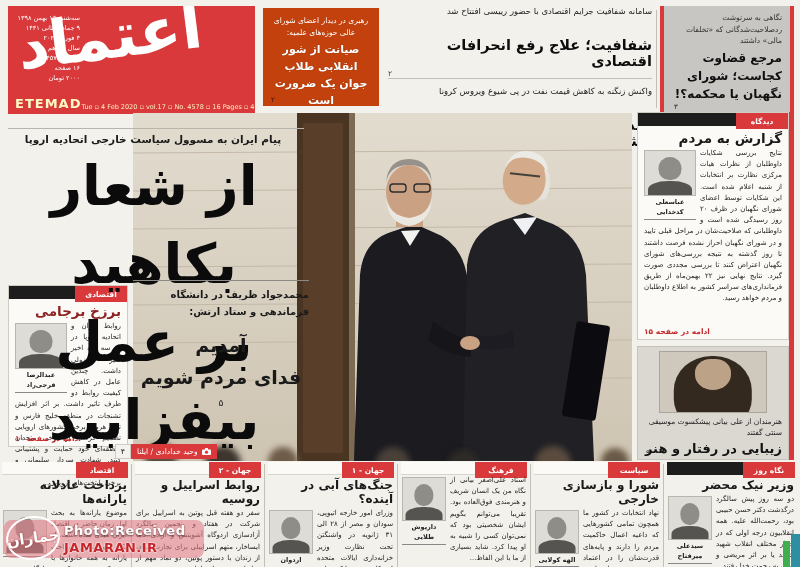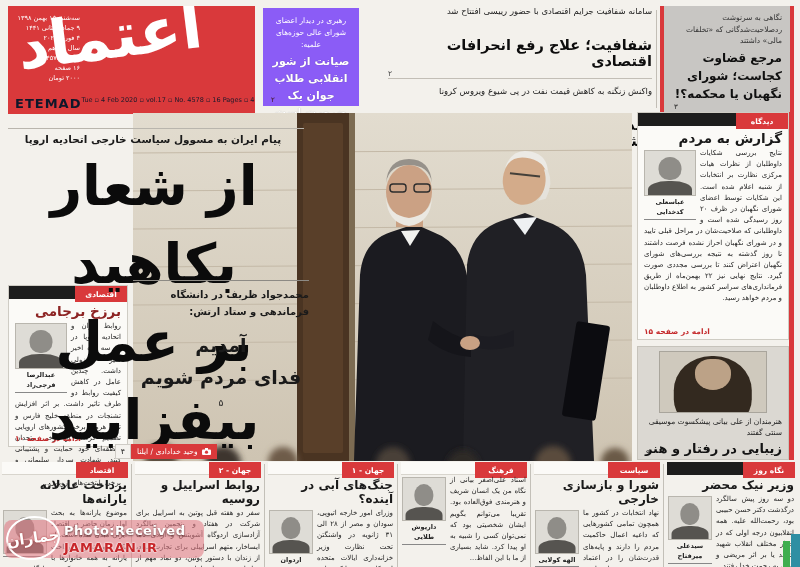--- a/index.html
+++ b/index.html
@@ -8,26 +8,26 @@
         overflow:hidden;direction:rtl;font-family:"DejaVu Sans",sans-serif;color:#1a1a1a}
   .abs{position:absolute}
 
   
   .masthead{left:8px;top:6px;width:247px;height:108px;background:#d9393b;overflow:hidden}
   .logo-fa{position:absolute;right:52px;top:-6px;font-size:62px;font-weight:bold;color:#fff;
            transform:rotate(-7deg);letter-spacing:-2px;line-height:1.2}
   .mast-dates{position:absolute;left:6px;top:7px;width:66px;font-size:6.5px;color:#fff;
               line-height:1.55;text-align:right;direction:rtl}
   .mast-bottom{position:absolute;left:0;bottom:3px;width:100%;display:flex;direction:ltr;
-               align-items:flex-start;padding:0 7px;color:#0f172a}
+               align-items:flex-end;padding:0 7px;color:#fef9c3}
   .logo-en{font-size:13px;font-weight:bold;letter-spacing:1px}
   .mast-info{font-size:6.5px;opacity:.95;white-space:nowrap}
 
   
-  .red-note{left:263px;top:8px;width:96px;height:98px;background:#8b5cf6;color:#fff;
+  .red-note{left:263px;top:8px;width:116px;height:98px;background:#c2410c;color:#fff;
             padding:7px 8px 13px;text-align:center}
   .red-note .rk{font-size:7.5px;line-height:1.6}
   .red-note .rt{font-size:11px;font-weight:bold;line-height:1.55;margin-top:2px;
                 text-shadow:0 0 1px rgba(0,0,0,.35)}
   .red-note .pg{position:absolute;left:8px;bottom:2px;font-size:7px;color:#3a0d0d}
 
   
   .heads{left:388px;top:6px;width:264px;height:108px}
   .kicker{font-size:8.5px;color:#222;text-align:right;line-height:1.4}
   .bighead{font-size:14.5px;font-weight:bold;color:#0d0d0d;text-align:right;margin-top:19px;position:relative}

